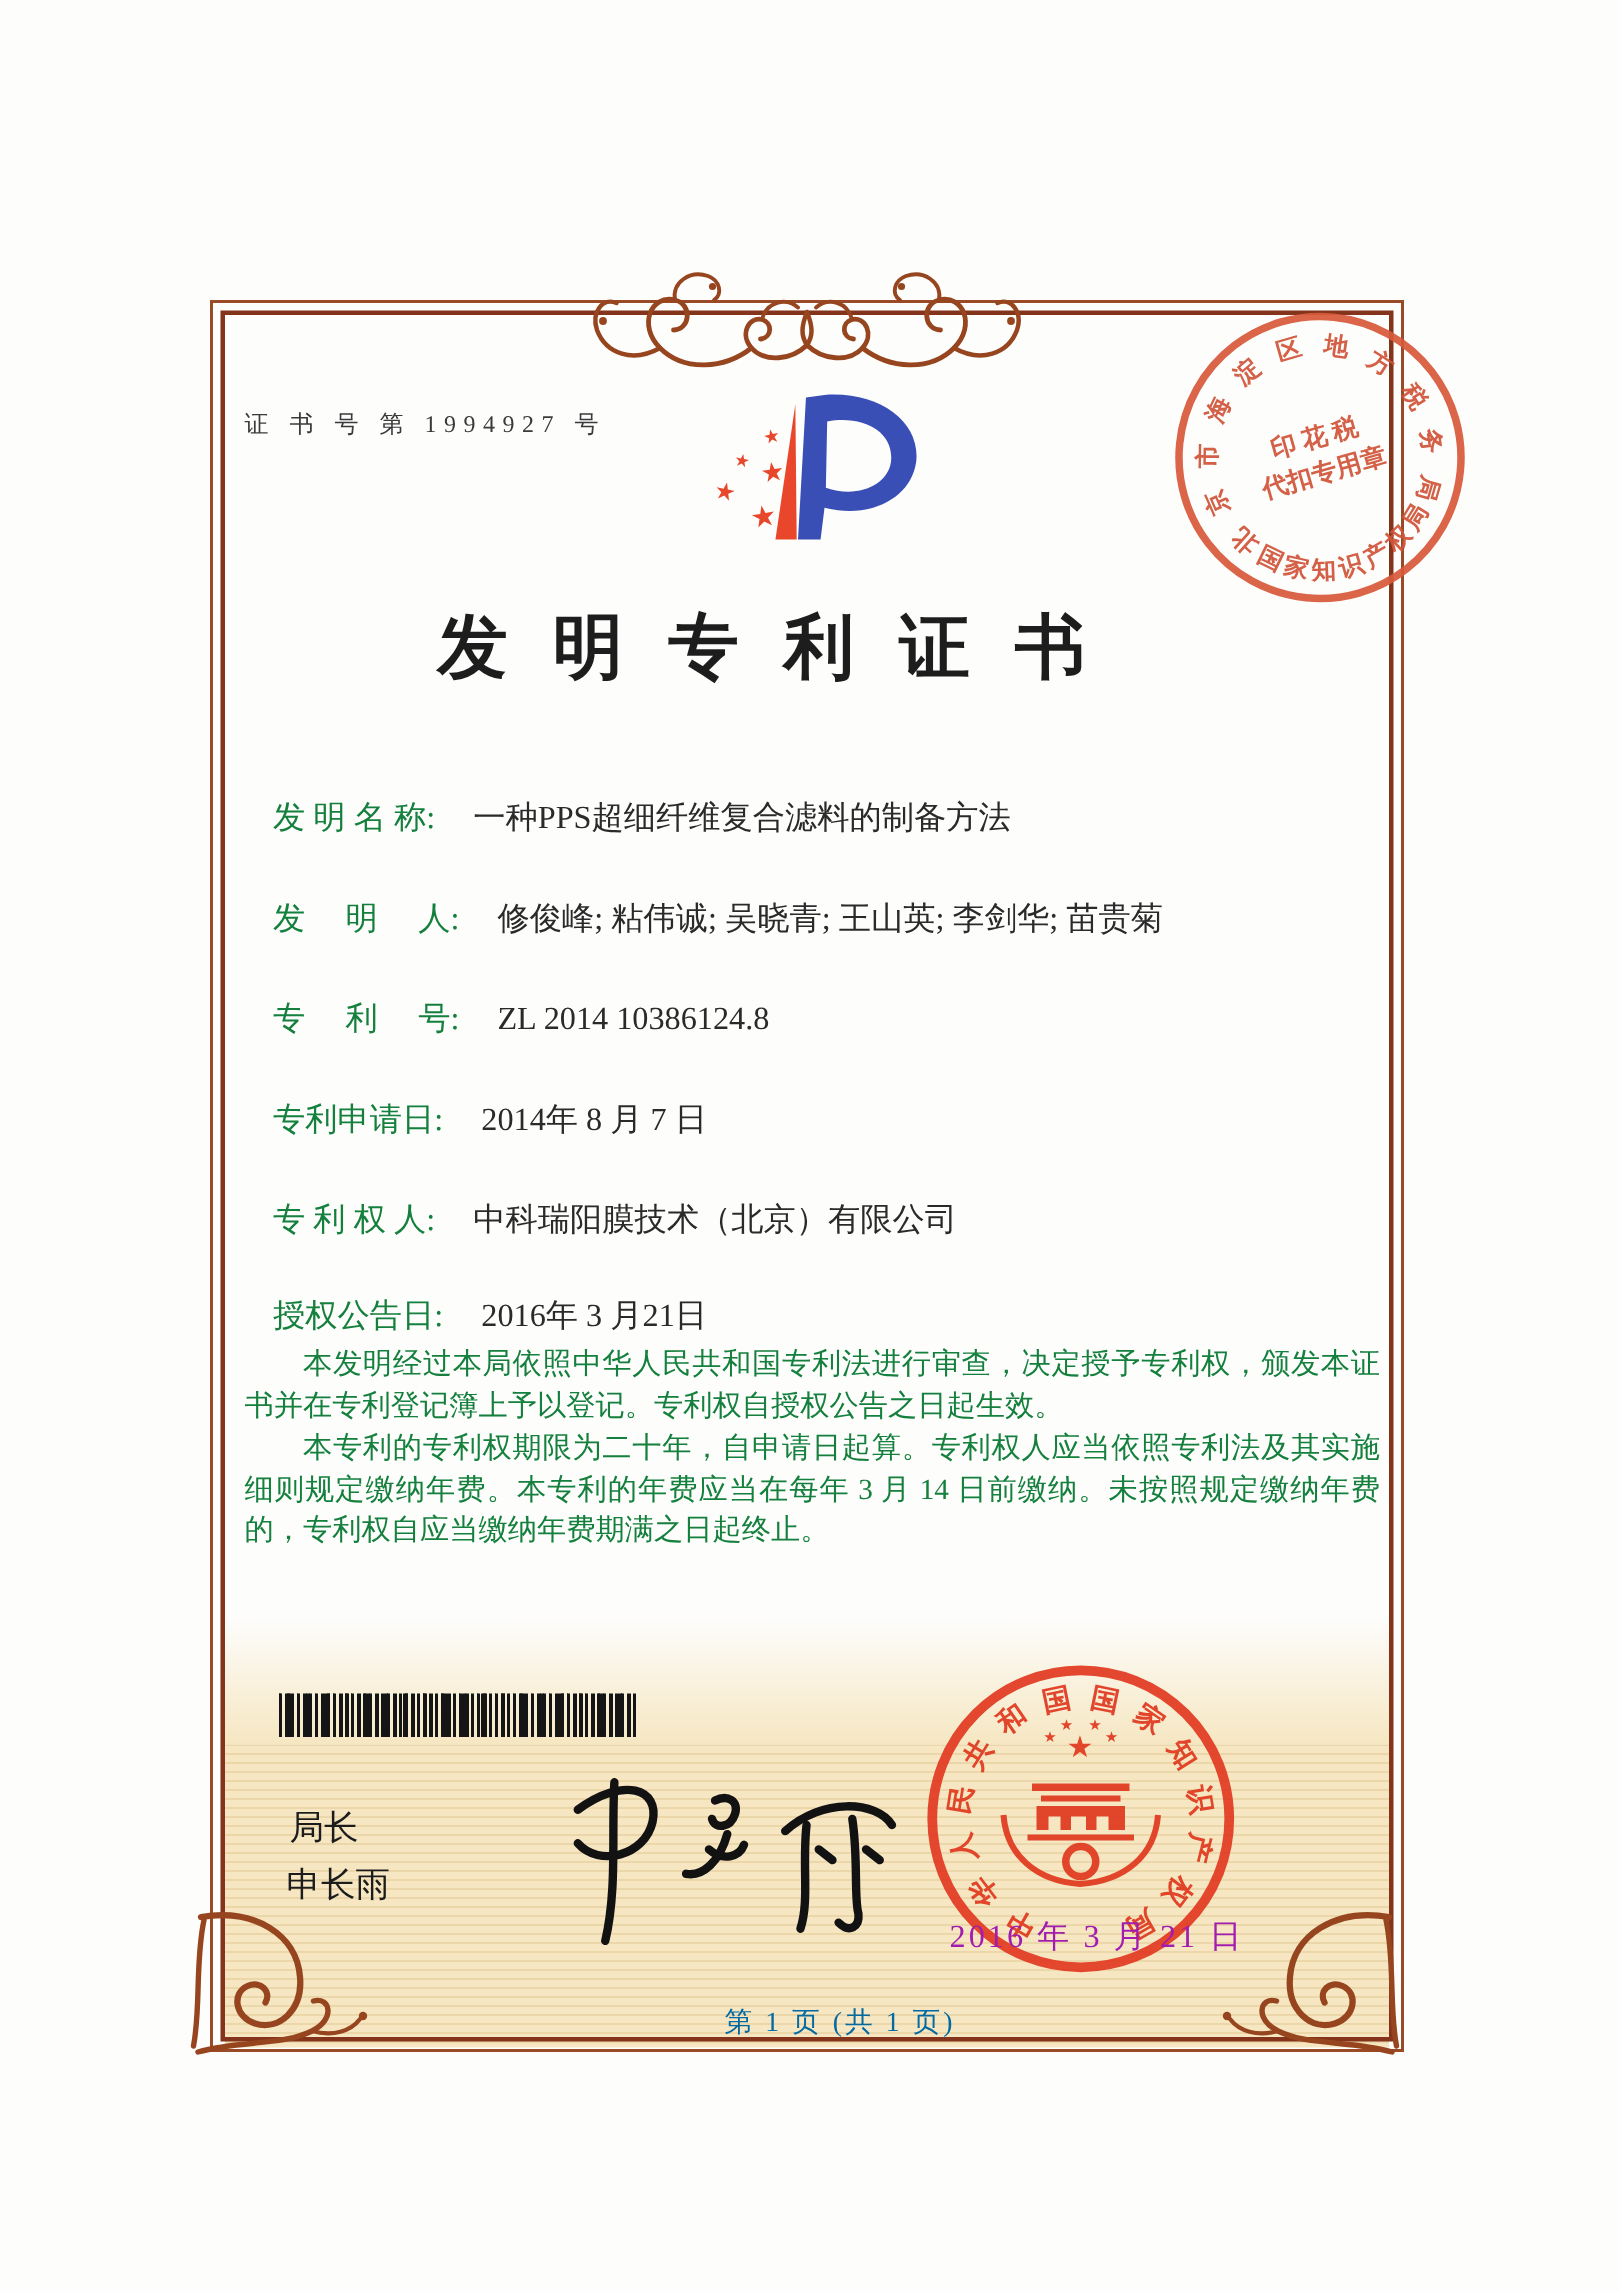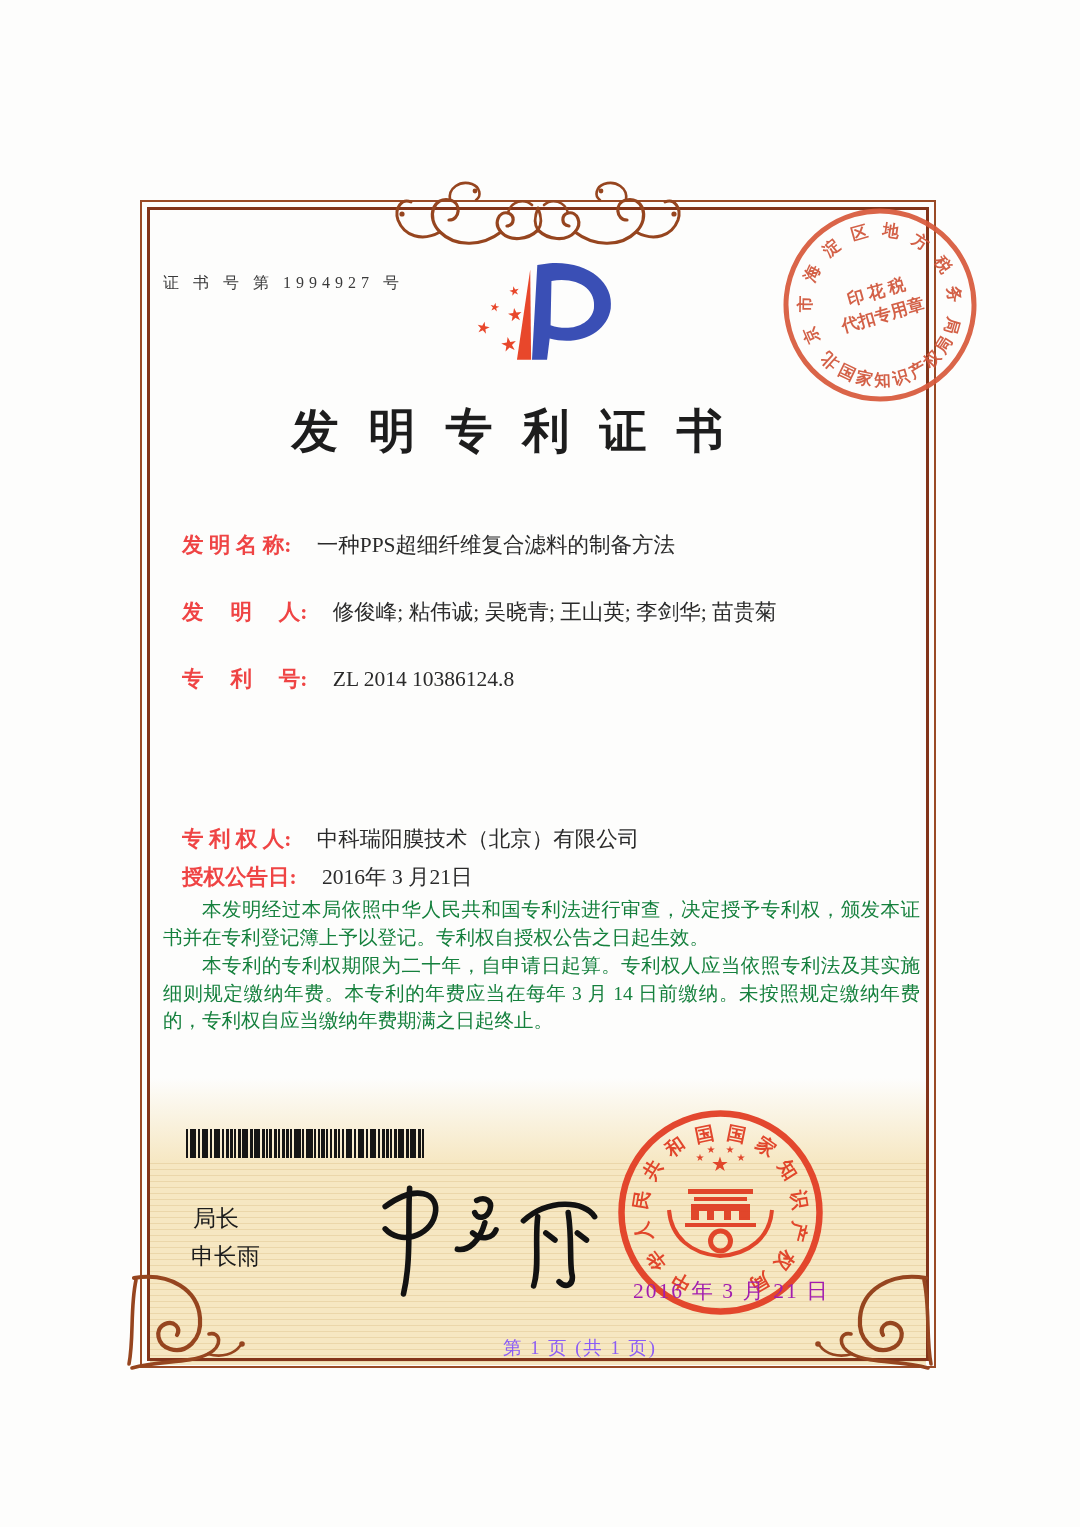--- a/index.html
+++ b/index.html
@@ -45,21 +45,21 @@
   .tax-stamp text{fill:#d0553a; font-family:"Liberation Serif","DejaVu Serif",serif; font-weight:bold;}
   .stamp-arc text{font-size:16.5px; text-anchor:middle; dominant-baseline:central;}
   .stamp-center{font-size:17px; text-anchor:middle;}
   .doc-title{
     position:absolute; left:140px; top:400px; width:735px; text-align:center;
     font-size:47px; font-weight:bold; letter-spacing:30px; padding-left:30px; box-sizing:border-box;
     color:#1d1d1d;
   }
   
   .field-row{position:absolute; left:182px; width:720px; font-size:21.5px; color:#2a2a2a; white-space:nowrap;}
-  .field-label{display:inline-block; color:#ef4444;font-weight:bold;}
+  .field-label{display:inline-block; color:#15803d;}
   .field-value{margin-left:20px;}
   
   .body-text{
     position:absolute; left:163px; top:896px; width:757px;
     font-size:19.5px; line-height:27.5px; text-align:justify; color:#15803d;
   }
   .body-text p{margin:0 0 1px 0; text-indent:2em;}
   
   .barcode{
     position:absolute; left:186px; top:1129px; width:238px; height:29px;
@@ -73,21 +73,21 @@
   .signature{position:absolute; left:322px; top:1176px; width:285px; height:122px;}
   .signature path{stroke:#121212; stroke-width:5.5; fill:none; stroke-linecap:round; stroke-linejoin:round;}
   .office-seal{position:absolute; left:613px; top:1105px; width:215px; height:215px; opacity:.93;}
   .office-seal .ring{stroke:#e23b22; stroke-width:6.5; fill:none;}
   .seal-arc text{fill:#e03a20; font-size:19px; font-weight:bold; text-anchor:middle; dominant-baseline:central;
     font-family:"Liberation Serif","DejaVu Serif",serif;}
   .emblem{fill:#e03a20;}
   .seal-date{position:absolute; left:633px; top:1276px; font-size:21.5px; letter-spacing:2px; color:#a21caf; z-index:5;}
   .page-footer{
     position:absolute; left:140px; top:1335px; width:840px; text-align:center;
-    font-size:18.5px; color:#8b5cf6; letter-spacing:2px;padding-left:20px;
+    font-size:18.5px; color:#0369a1; letter-spacing:2px;
   }
 </style>
 </head>
 <body>
 
 <div class="page">
 
   <div class="cream-fade"></div>
   <div class="cream-solid"></div>
 
@@ -171,21 +171,25 @@
     <span class="field-value">一种PPS超细纤维复合滤料的制备方法</span>
   </div>
   <div class="field-row" style="top:597px">
     <span class="field-label">发　 明　 人:</span>
     <span class="field-value">修俊峰; 粘伟诚; 吴晓青; 王山英; 李剑华; 苗贵菊</span>
   </div>
   <div class="field-row" style="top:664px">
     <span class="field-label">专　 利　 号:</span>
     <span class="field-value">ZL 2014 10386124.8</span>
   </div>
-  <div class="field-row" style="top:824px">
+  <div class="field-row" style="top:731px">
+    <span class="field-label">专利申请日:</span>
+    <span class="field-value">2014年 8 月 7 日</span>
+  </div>
+  <div class="field-row" style="top:798px">
     <span class="field-label">专 利 权 人:</span>
     <span class="field-value">中科瑞阳膜技术（北京）有限公司</span>
   </div>
   <div class="field-row" style="top:862px">
     <span class="field-label">授权公告日:</span>
     <span class="field-value">2016年 3 月21日</span>
   </div>
 
   <div class="body-text">
     <p>本发明经过本局依照中华人民共和国专利法进行审查，决定授予专利权，颁发本证书并在专利登记簿上予以登记。专利权自授权公告之日起生效。</p>

